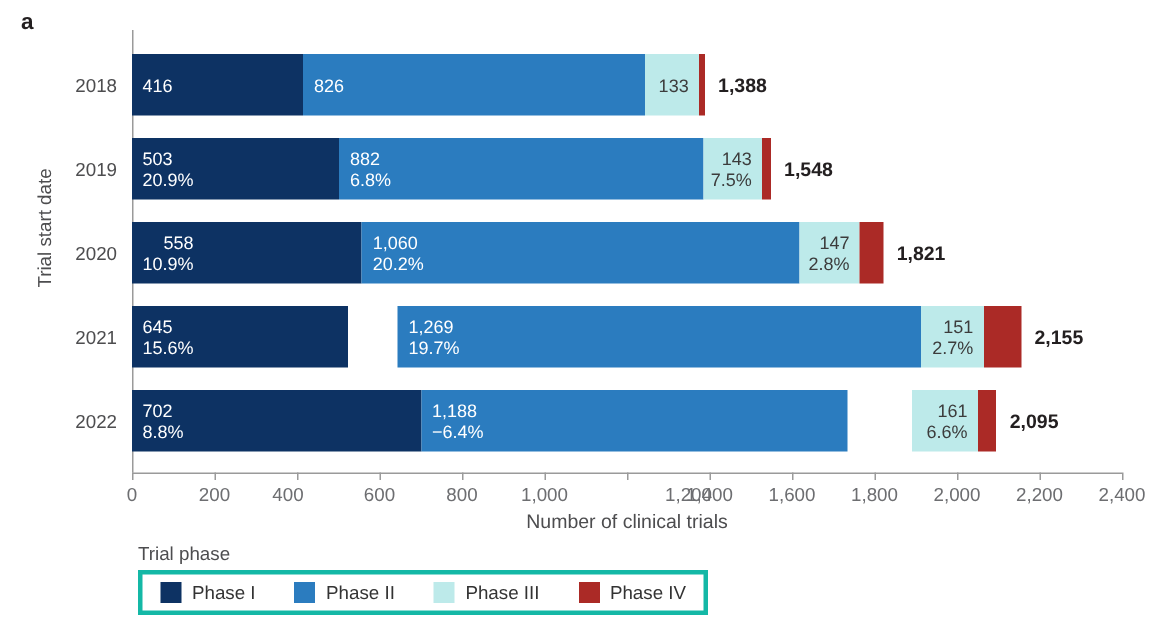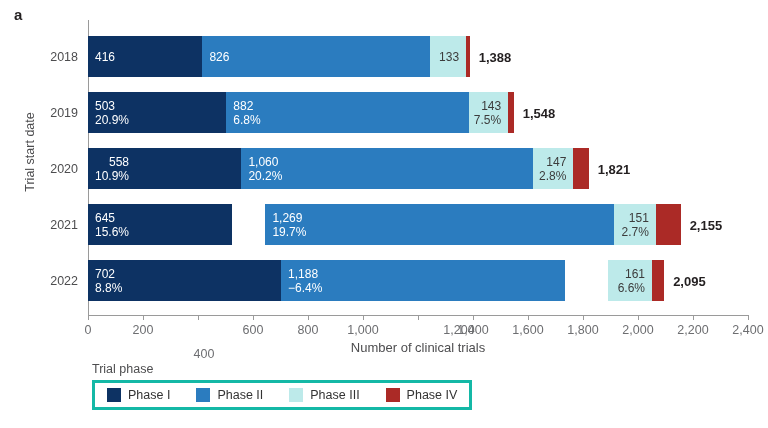--- a/index.html
+++ b/index.html
@@ -196,21 +196,21 @@
 
   <div class="plot" id="plot">
     <div class="axis-line-v"></div>
     <div class="axis-line-h"></div>
     <div id="ticks">
         <div class="tick" style="left: 0px;"></div>
         <div class="tick-label" style="left: 0px;">0</div>
         <div class="tick" style="left: 55px;"></div>
         <div class="tick-label" style="left: 55px;">200</div>
         <div class="tick" style="left: 110px;"></div>
-        <div class="tick-label" style="left: 116px; margin-top: 24px;">400</div>
+        <div class="tick-label" style="left: 104px;">400</div>
         <div class="tick" style="left: 165px;"></div>
         <div class="tick-label" style="left: 165px;">600</div>
         <div class="tick" style="left: 220px;"></div>
         <div class="tick-label" style="left: 220px;">800</div>
         <div class="tick" style="left: 275px;"></div>
         <div class="tick-label" style="left: 275px;">1,000</div>
         <div class="tick" style="left: 330px;"></div>
         <div class="tick-label" style="left: 342px; margin-left: 29px;">1,200</div>
         <div class="tick" style="left: 385px;"></div>
         <div class="tick-label" style="left: 385px;">1,400</div>

